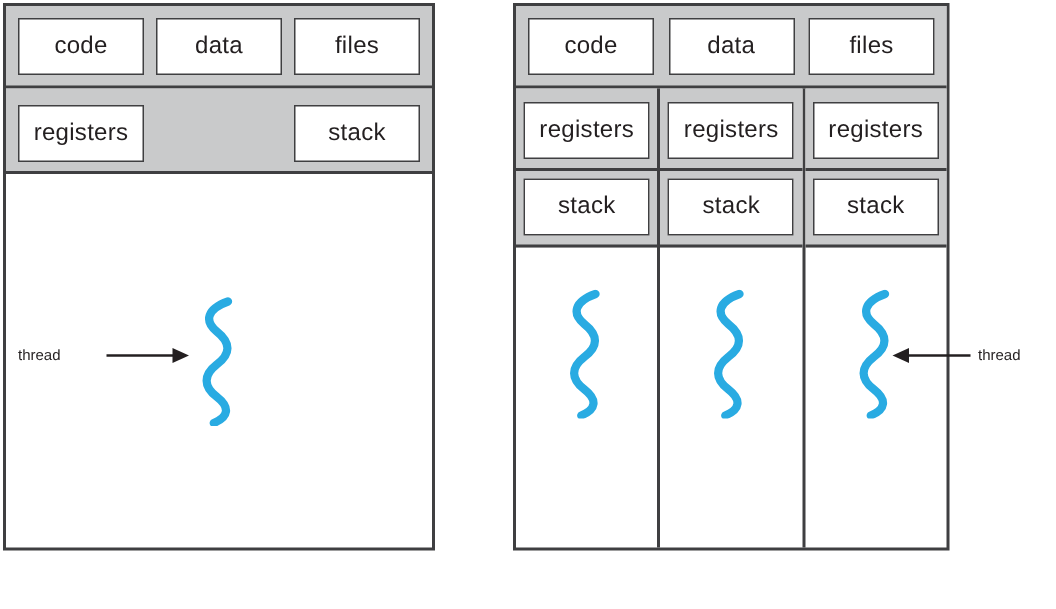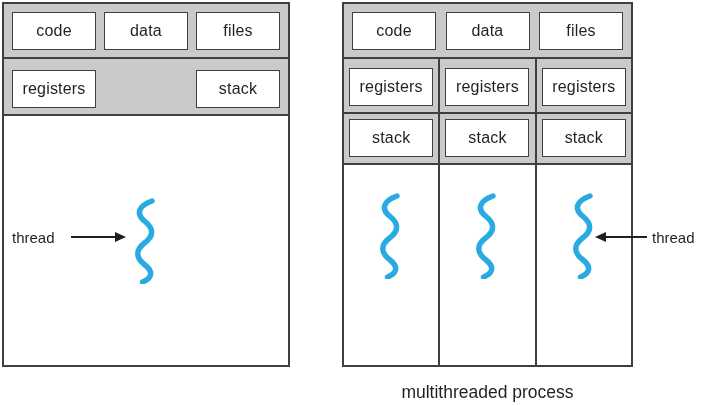--- a/index.html
+++ b/index.html
@@ -90,21 +90,21 @@
     display: flex;
     justify-content: center;
     align-items: flex-start;
     padding-top: 28px;
   }
   .squiggle { color: var(--thread-cyan, #29abe2); display: block; }
   .arrow    { color: var(--text, #231f20); display: block; }
 
   .annotation-label {
     position: absolute;
-    font-size: 15px;
+    font-size: 10px;
     line-height: 17px;
     color: var(--text, #231f20);
     white-space: nowrap;
   }
   .annotation-arrow { position: absolute; }
 
   .caption {
     position: absolute;
     top: 382px;
     text-align: center;
@@ -223,15 +223,14 @@
 
     </div>
   </div>
 
   <svg class="arrow annotation-arrow" style="left:594px; top:230px;" width="54" height="14" viewBox="0 0 54 14" aria-hidden="true">
     <polygon points="12,2 1,7 12,12" fill="currentColor"></polygon>
     <line x1="11" y1="7" x2="53" y2="7" stroke="currentColor" stroke-width="1.8"></line>
   </svg>
   <div class="annotation-label" style="left:652px; top:229px;">thread</div>
 
-  <div class="caption right">multithreaded process</div>
 
 </div>
 
 </body></html>

